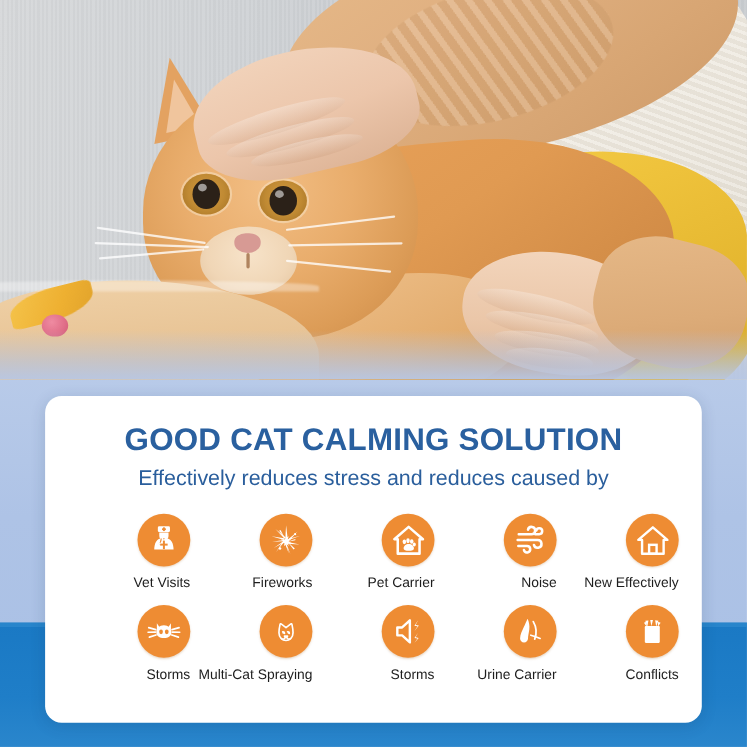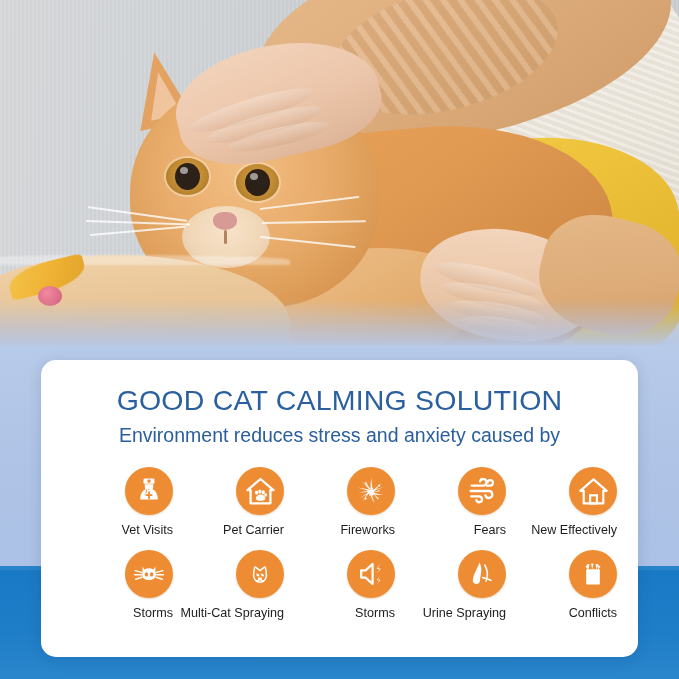--- a/index.html
+++ b/index.html
@@ -157,21 +157,21 @@
   }
 
   
   .card{
     position:absolute;left:41px;top:360px;width:597px;height:297px;
     background:#ffffff;border-radius:15px;
     box-shadow:0 3px 14px rgba(20,50,90,.16);
     overflow:hidden;
   }
   .card-title{
-    text-align:center;color:#2a609f;font-weight:normal;
+    text-align:center;color:#2a609f;font-weight:bold;
     font-size:28.5px;letter-spacing:.2px;margin:26px 0 0 0;line-height:1;
     white-space:nowrap;
   }
   .card-sub{
     text-align:center;color:#2a5e9c;font-size:19.5px;
     margin:11px 0 0 0;line-height:1;white-space:nowrap;
   }
 
   .grid{margin:22px 10px 0 10px;}
   .row{display:flex;align-items:flex-start;justify-content:center;}
@@ -275,21 +275,21 @@
 
     <div class="ph table"></div>
     <div class="ph table-edge"></div>
     <div class="ph leaf"></div>
     <div class="ph berry"></div>
     <div class="ph photo-fade"></div>
   </div>
 
   <div class="card">
     <div class="card-title">GOOD CAT CALMING SOLUTION</div>
-    <div class="card-sub">Environment reduces stress and anxiety caused by</div>
+    <div class="card-sub">Effectively reduces stress and reduces caused by</div>
 
     <div class="grid">
 
       <div class="row r1">
 
         <div class="cell">
           <div class="icon-circle">
             <svg width="32" height="32" viewBox="0 0 32 32">
               <g fill="#fff">
                 <rect x="10.5" y="3.5" width="11" height="5.2" rx="1.2"></rect>
@@ -299,36 +299,20 @@
                 <path d="M9 17.2c1.3-1.9 3.3-2.8 5-3.1l2 3 2-3c1.7.3 3.7 1.2 5 3.1 1.4 2 1.7 5.2 1.8 7.3H7.2c.1-2.1.4-5.3 1.8-7.3z"></path>
                 <path d="M15.2 14.3h1.6l-.8 1.3z" fill="#ee8c33"></path>
                 <path d="M13.6 14.5c-.2 2.3-.6 4.1-2.2 5.1" stroke="#ee8c33" stroke-width="1" fill="none"></path>
                 <circle cx="11.3" cy="20.4" r="1.8" fill="none" stroke="#fff" stroke-width="1.3"></circle>
                 <rect x="15.1" y="16.6" width="1.8" height="7.6" fill="#ee8c33"></rect>
                 <rect x="12.6" y="19.2" width="6.8" height="1.8" fill="#ee8c33"></rect>
               </g>
             </svg>
           </div>
           <div class="cell-label">Vet Visits</div>
-        </div>
-
-        <div class="cell">
-          <div class="icon-circle">
-            <svg width="33" height="33" viewBox="0 0 33 33">
-              <path d="M16.5 4 3.5 15.2h3.1v13.1h19.8V15.2h3.1z" fill="none" stroke="#fff" stroke-width="2.3" stroke-linejoin="round"></path>
-              <g fill="#fff">
-                <ellipse cx="12.6" cy="17.6" rx="1.6" ry="2.1"></ellipse>
-                <ellipse cx="15.9" cy="16.6" rx="1.6" ry="2.2"></ellipse>
-                <ellipse cx="19.3" cy="17.3" rx="1.6" ry="2.1"></ellipse>
-                <ellipse cx="21.6" cy="20" rx="1.4" ry="1.8"></ellipse>
-                <path d="M16.6 19.6c2.7 0 4.7 1.9 4.7 3.8s-2 2.3-4.7 2.3-4.7-.4-4.7-2.3 2-3.8 4.7-3.8z"></path>
-              </g>
-            </svg>
-          </div>
-          <div class="cell-label">Pet Carrier</div>
         </div>
 
         <div class="cell">
           <div class="icon-circle">
             <svg width="34" height="34" viewBox="0 0 34 34">
               <g fill="#fff">
                 <path d="M16.4 15.6 17.1 3.6l1.4 12z"></path>
                 <path d="M17.6 17.4 27.5 9.1l-8.6 9.6z"></path>
                 <path d="M17.7 18.6 29.4 21l-11.7-.6z"></path>
                 <path d="M16.8 18.9 21 29.6l-5.3-10.2z"></path>
@@ -346,30 +330,46 @@
                 <circle cx="11.6" cy="24.6" r="1.1"></circle>
                 <circle cx="25.3" cy="11.6" r="1"></circle>
               </g>
             </svg>
           </div>
           <div class="cell-label">Fireworks</div>
         </div>
 
         <div class="cell">
           <div class="icon-circle">
+            <svg width="33" height="33" viewBox="0 0 33 33">
+              <path d="M16.5 4 3.5 15.2h3.1v13.1h19.8V15.2h3.1z" fill="none" stroke="#fff" stroke-width="2.3" stroke-linejoin="round"></path>
+              <g fill="#fff">
+                <ellipse cx="12.6" cy="17.6" rx="1.6" ry="2.1"></ellipse>
+                <ellipse cx="15.9" cy="16.6" rx="1.6" ry="2.2"></ellipse>
+                <ellipse cx="19.3" cy="17.3" rx="1.6" ry="2.1"></ellipse>
+                <ellipse cx="21.6" cy="20" rx="1.4" ry="1.8"></ellipse>
+                <path d="M16.6 19.6c2.7 0 4.7 1.9 4.7 3.8s-2 2.3-4.7 2.3-4.7-.4-4.7-2.3 2-3.8 4.7-3.8z"></path>
+              </g>
+            </svg>
+          </div>
+          <div class="cell-label">Pet Carrier</div>
+        </div>
+
+        <div class="cell">
+          <div class="icon-circle">
             <svg width="34" height="34" viewBox="0 0 34 34">
               <g fill="none" stroke="#fff" stroke-width="2.3" stroke-linecap="round">
                 <path d="M6.6 11.6h11.6a3.3 3.3 0 1 0-3.2-4.1"></path>
                 <path d="M5.6 17h18.2a3.5 3.5 0 1 1-3.4 4.4"></path>
                 <path d="M6.2 22.4h7.9a2.9 2.9 0 1 1-2.8 3.6"></path>
                 <path d="M21.6 11.6h3.6a2.7 2.7 0 1 0-2.6-3.4"></path>
               </g>
             </svg>
           </div>
-          <div class="cell-label">Fears</div>
+          <div class="cell-label">Noise</div>
         </div>
 
         <div class="cell">
           <div class="icon-circle">
             <svg width="33" height="33" viewBox="0 0 33 33">
               <path d="M16.5 4.4 3.3 15.8h3.4v12.6h19.6V15.8h3.4z" fill="none" stroke="#fff" stroke-width="2.2" stroke-linejoin="round"></path>
               <rect x="13.1" y="20.3" width="6.8" height="8.1" fill="none" stroke="#fff" stroke-width="2.2"></rect>
             </svg>
           </div>
           <div class="cell-label">New Effectively</div>
@@ -428,21 +428,21 @@
         <div class="cell">
           <div class="icon-circle">
             <svg width="34" height="34" viewBox="0 0 34 34">
               <path d="M14.6 5.4c1.4 3 2 6.3 1.6 9.6-.4 3.1-1.2 6-1.2 8.4 0 2.1-1.6 3.6-3.6 3.6s-3.6-1.6-3.6-3.6c0-3.4 2-7.4 3.4-10.4 1.3-2.8 2.3-5 3.4-7.6z" fill="#fff"></path>
               <g fill="none" stroke="#fff" stroke-width="1.6" stroke-linecap="round">
                 <path d="M19.8 8.1c2.8 4.8 3.3 10.6 1.3 15.9"></path>
                 <path d="M17.6 20.5c2.9.8 5.8 1.6 8.4 2.9"></path>
               </g>
             </svg>
           </div>
-          <div class="cell-label">Urine Spraying</div>
+          <div class="cell-label">Urine Carrier</div>
         </div>
 
         <div class="cell">
           <div class="icon-circle">
             <svg width="34" height="34" viewBox="0 0 34 34">
               <g fill="#fff">
                 <path d="M10.6 7.4l1.9 5.1 1-5.5zM15.1 6.6l1.1 5.8 1.4-5.8zM19.6 6.9l.9 5.6 2.1-5.2z"></path>
                 <path d="M11.2 12.2h11.6c.6 0 1 .5 1 1.1v13.2c0 .6-.4 1.1-1 1.1H11.2c-.6 0-1-.5-1-1.1V13.3c0-.6.4-1.1 1-1.1z"></path>
                 <path d="M9.4 9.2l2.6 3.6-.3-4.6zM24.6 9.2l-2.6 3.6.3-4.6z"></path>
               </g>

